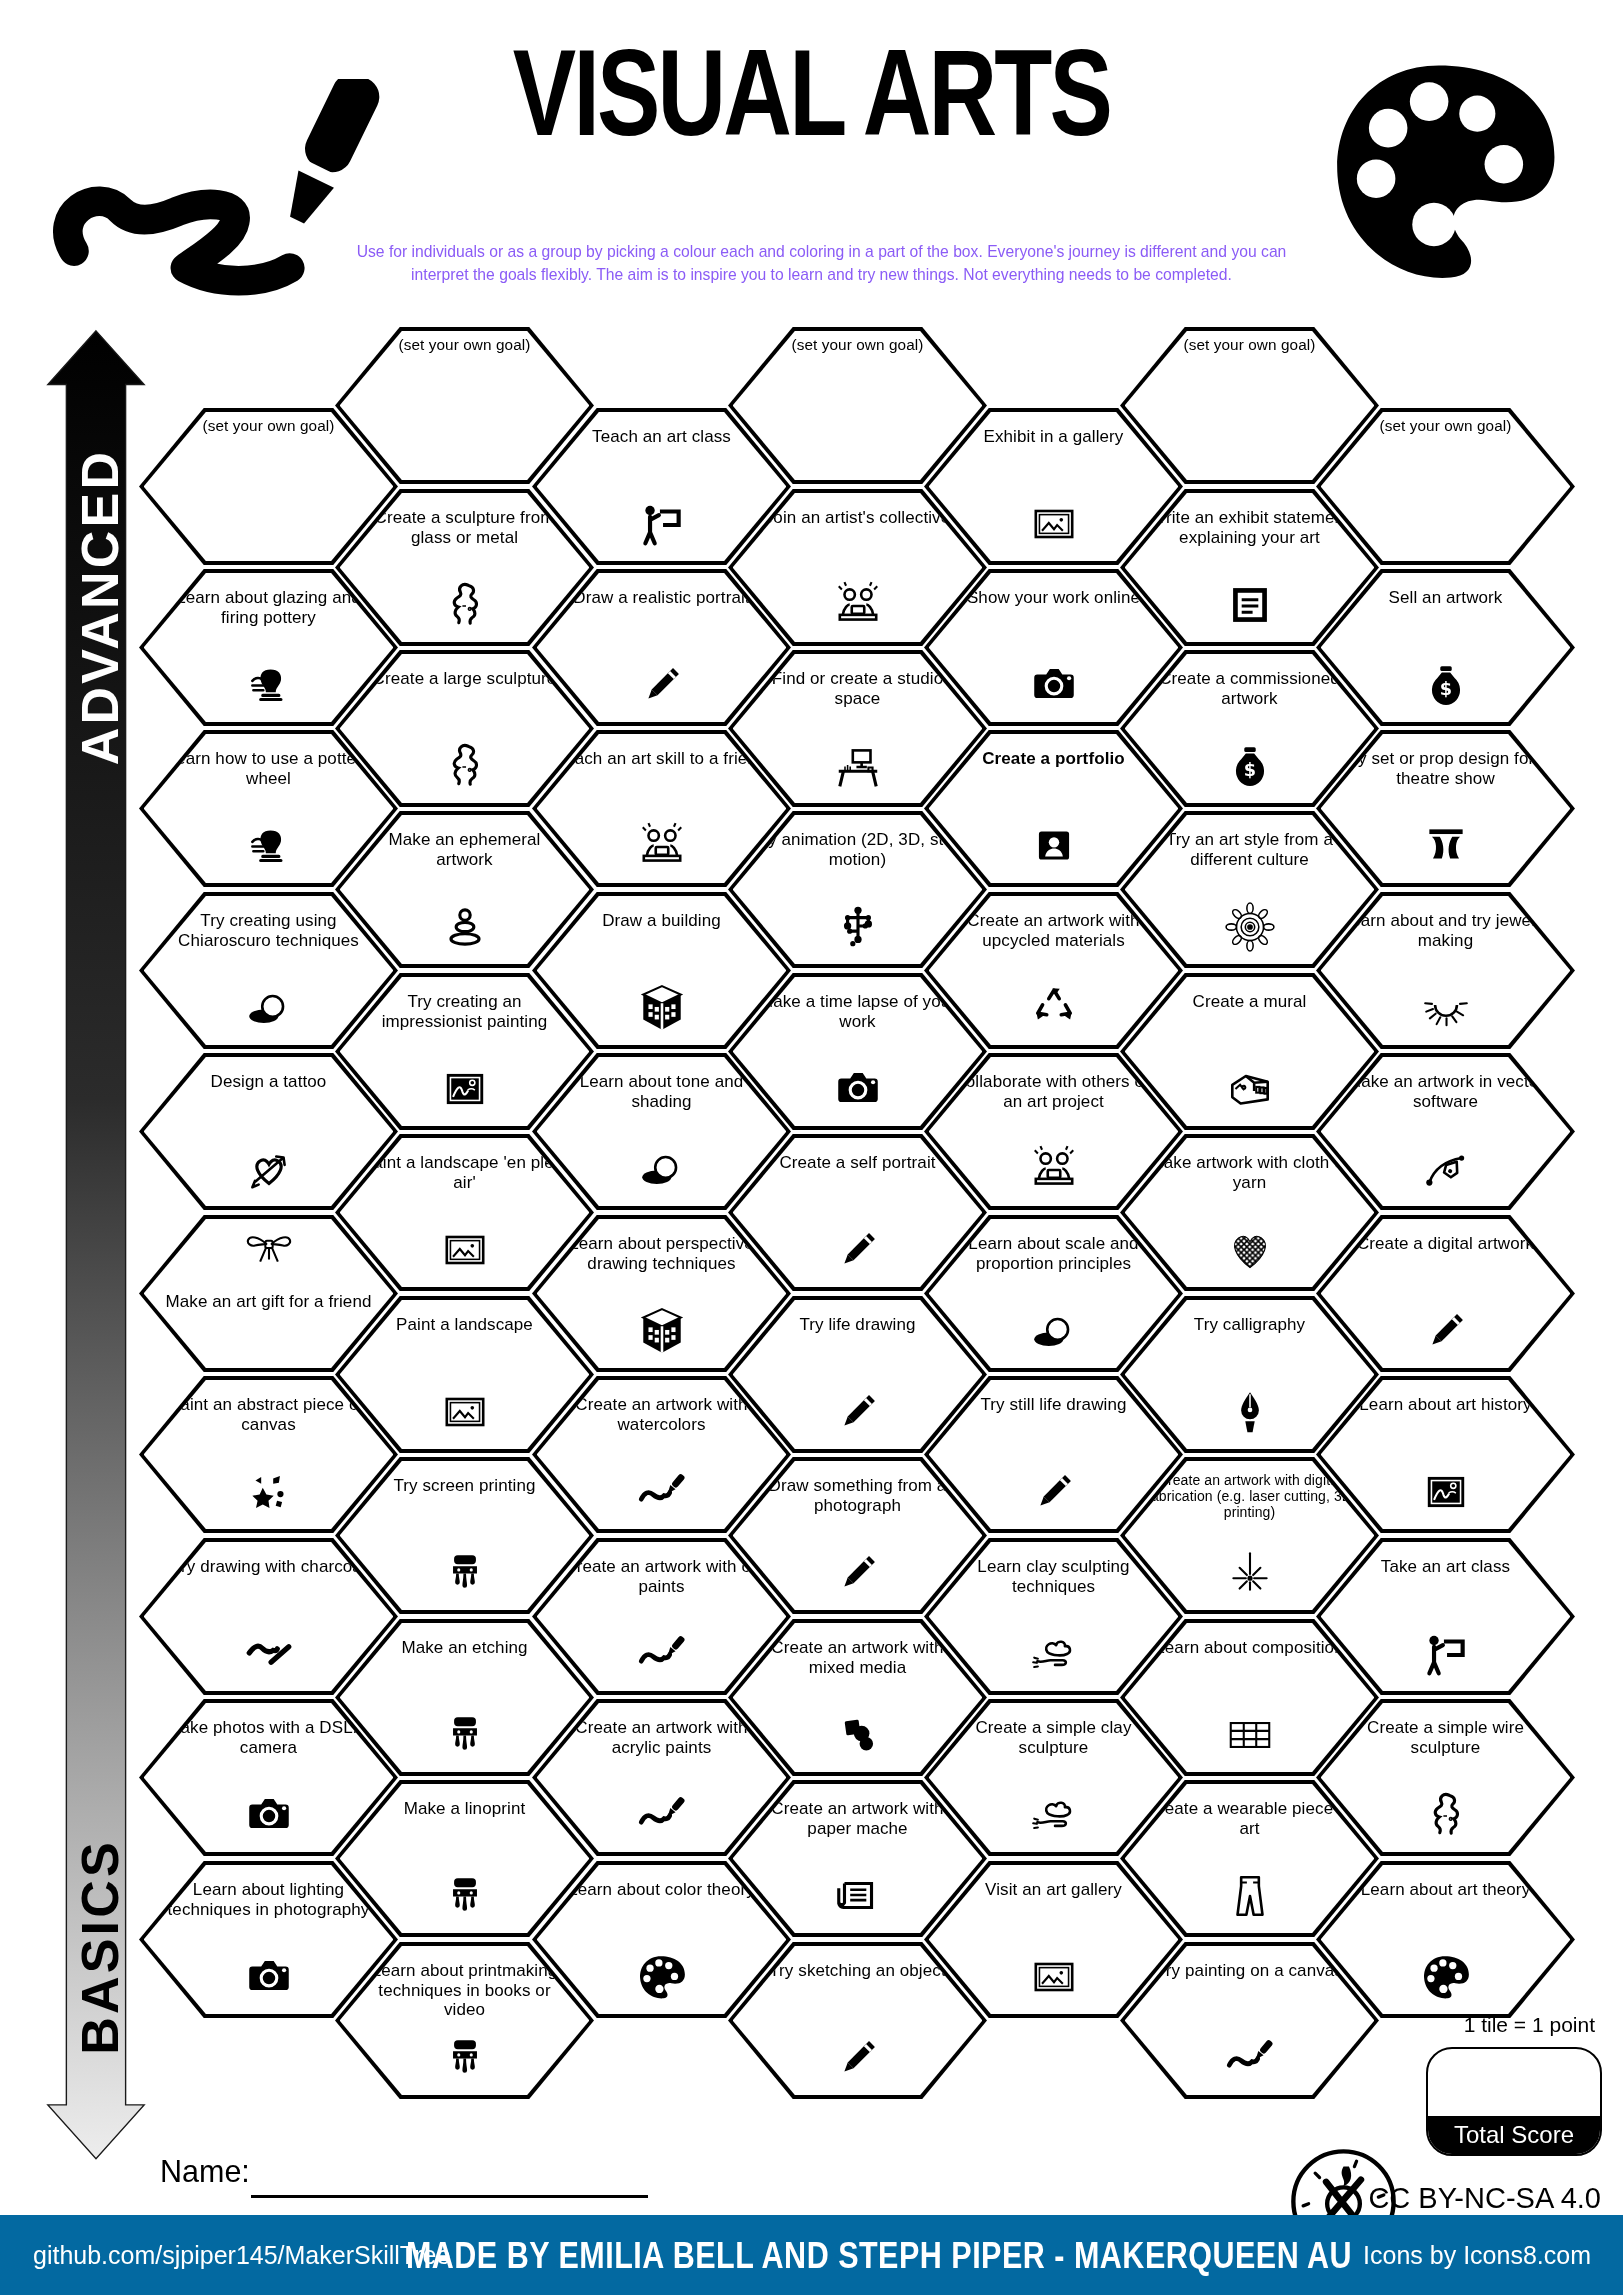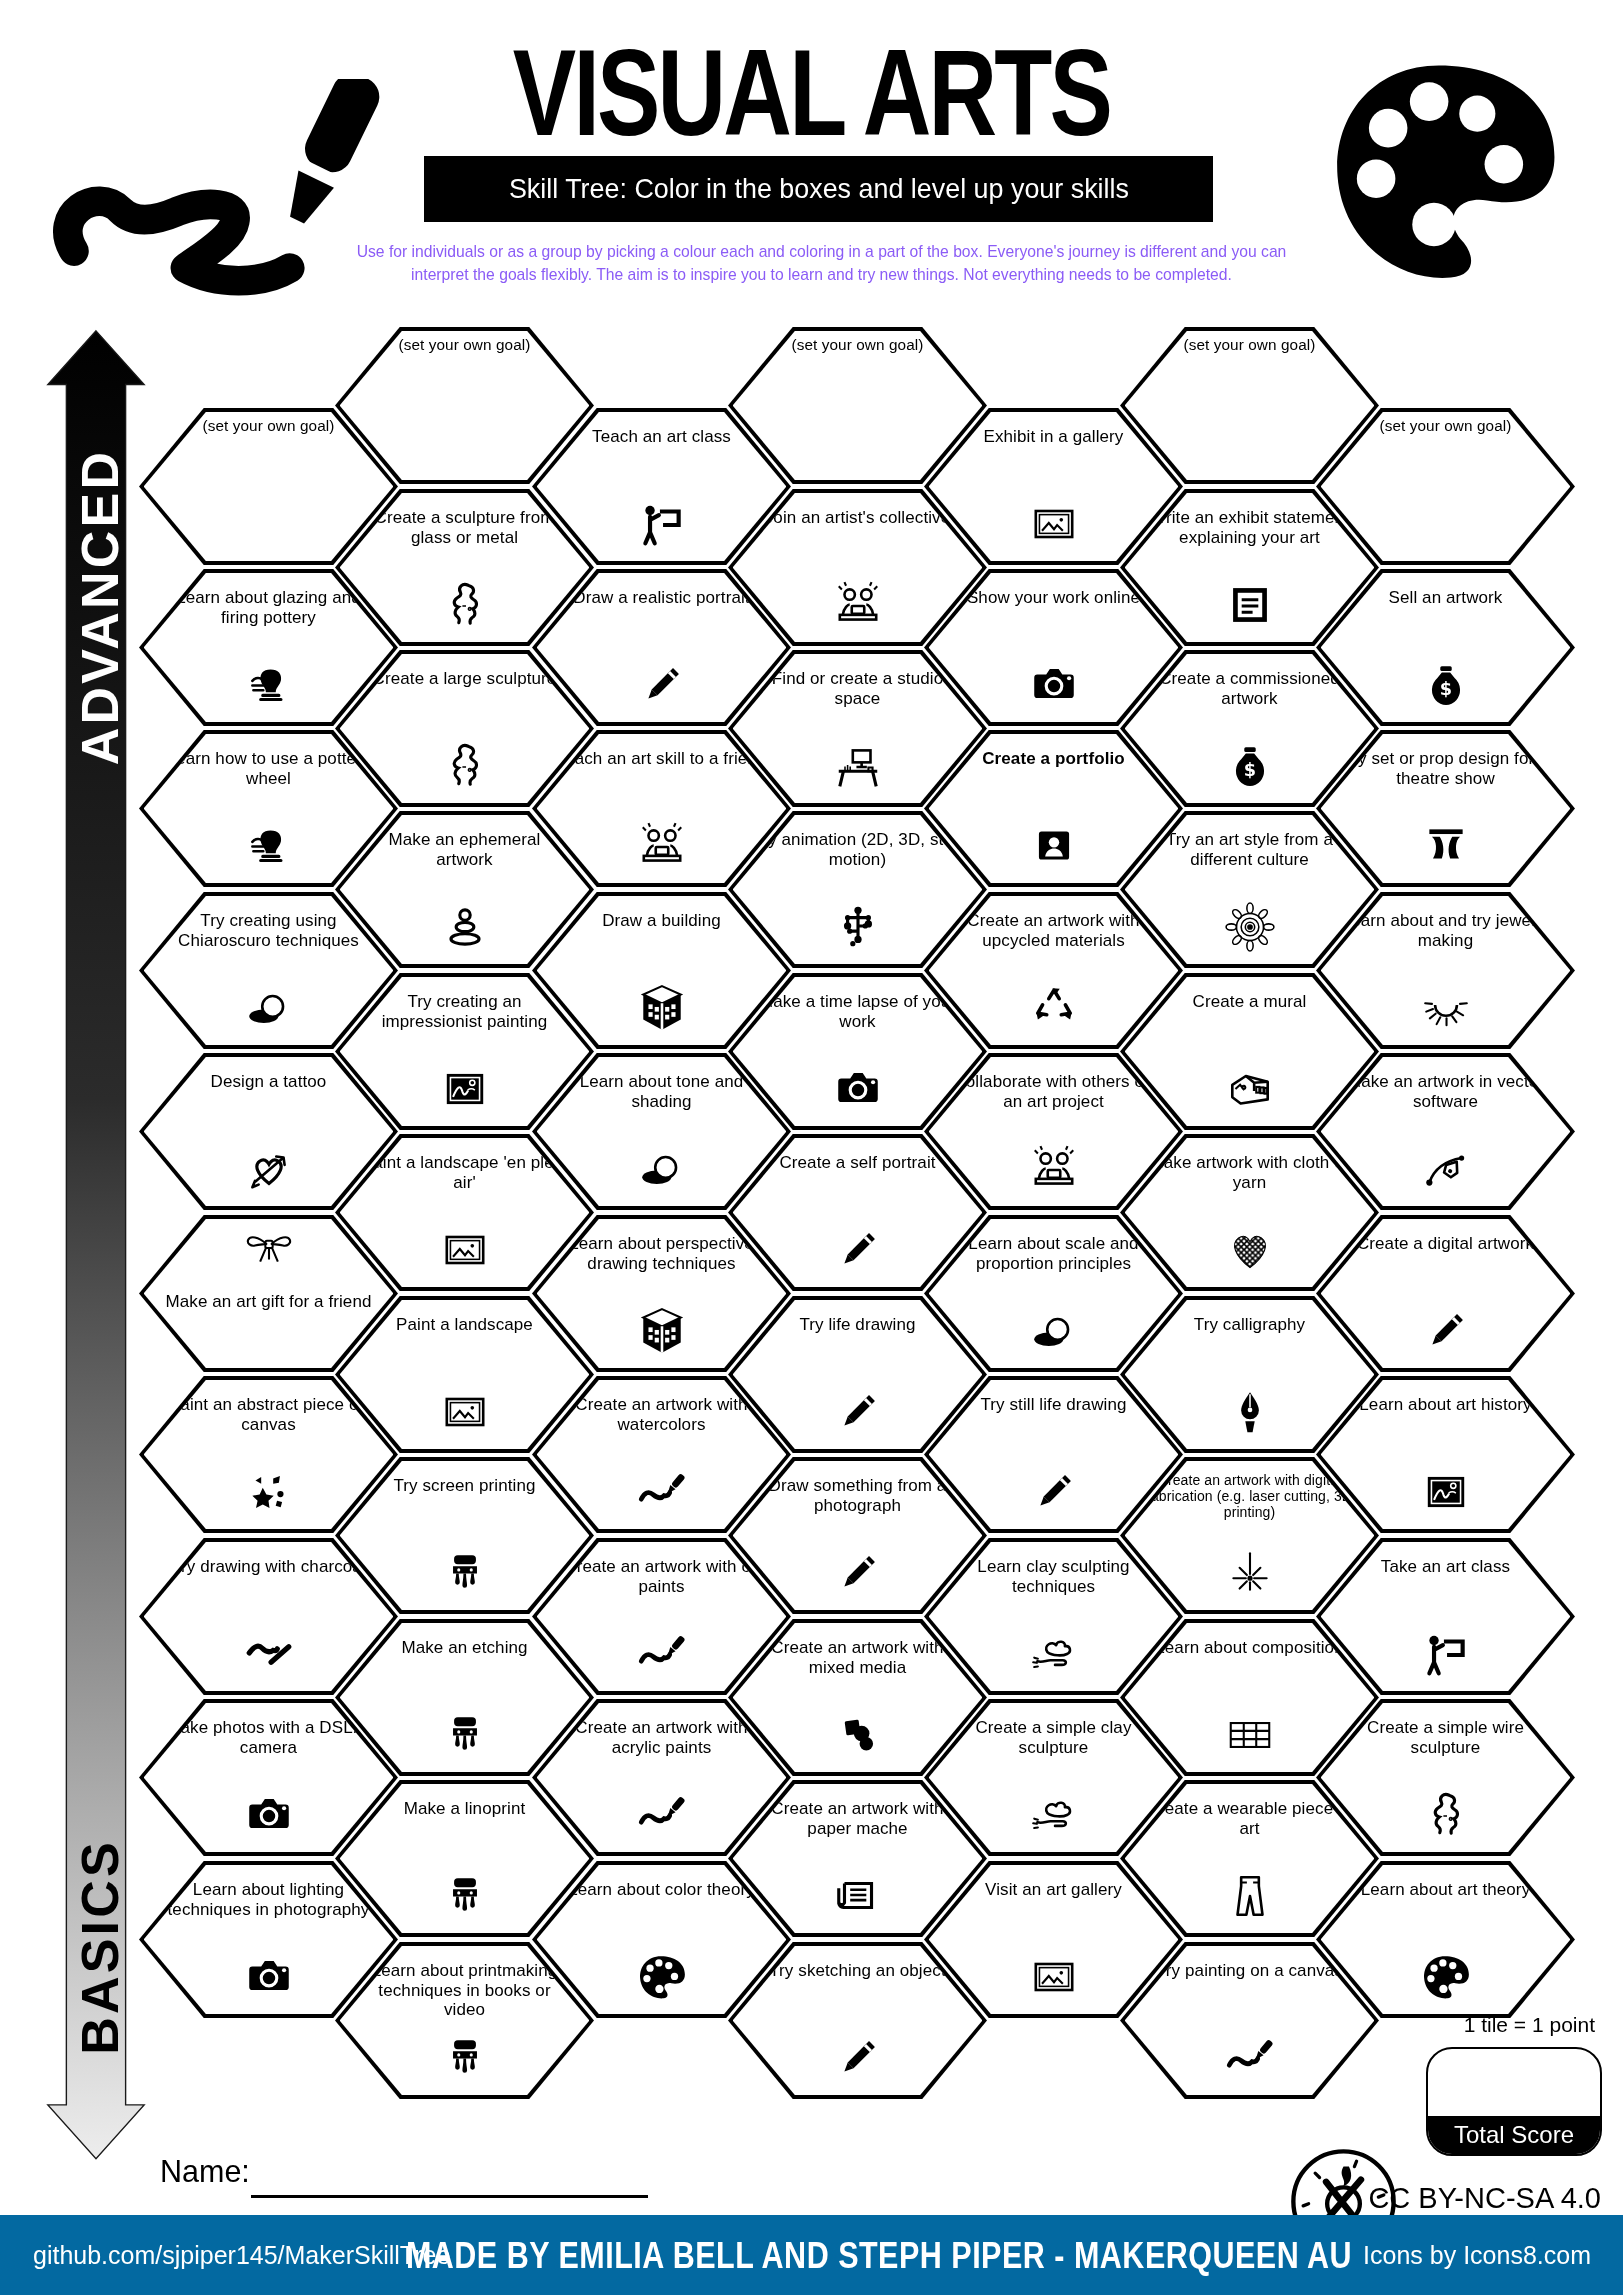--- a/index.html
+++ b/index.html
@@ -47,23 +47,20 @@
   .badge{position:absolute;left:1289px;top:2147px;width:109px;height:109px;}
   .badge svg{width:100%;height:100%;}
   .license{position:absolute;right:22px;top:2182px;font-size:29px;color:#000;}
 </style>
 </head>
 <body>
 
 <div id="poster">
 
   <div class="title">VISUAL ARTS</div>
-  <div class="subtitle-bar">
-    <span>Skill Tree:  Color in the boxes and level up your skills</span>
-  </div>
   <div class="desc">
     <div>Use for individuals or as a group by picking a colour each and coloring in a part of the box.  Everyone's journey is different and you can</div>
     <div>interpret the goals flexibly.  The aim is to inspire you to learn and try new things. Not everything needs to be completed.</div>
   </div>
 
   <div class="deco" style="left:44px;top:79px;width:342px;height:268px;"><svg viewBox="0 0 240 190">
         <path d="M20 122 c-16 -26 16 -46 33 -29 c10 10 26 7 40 1 c20 -8 44 -7 41 7 c-2 12 -21 23 -35 33 c22 12 54 12 74 0" fill="none" stroke="#000" stroke-width="21" stroke-linecap="round" stroke-linejoin="round"></path>
         <g transform="rotate(26 197 58)">
           <rect x="180" y="-8" width="34" height="72" rx="14" fill="#000"></rect>
           <polygon points="184,72 212,72 204,104 193,104" fill="#000"></polygon>

